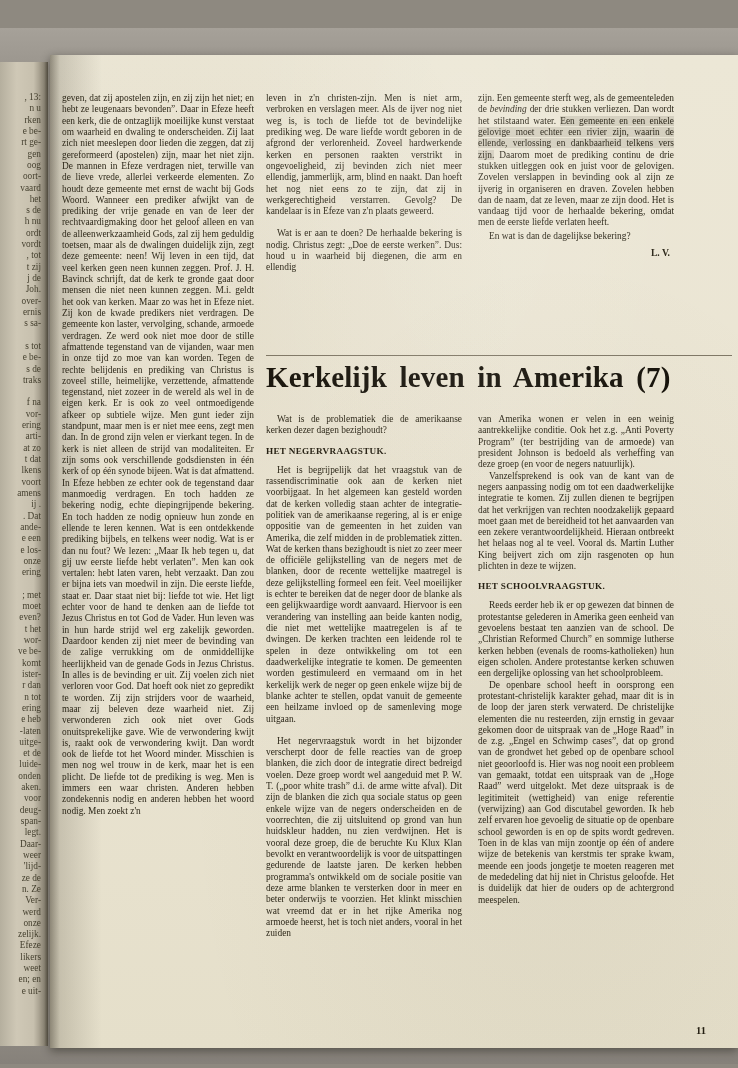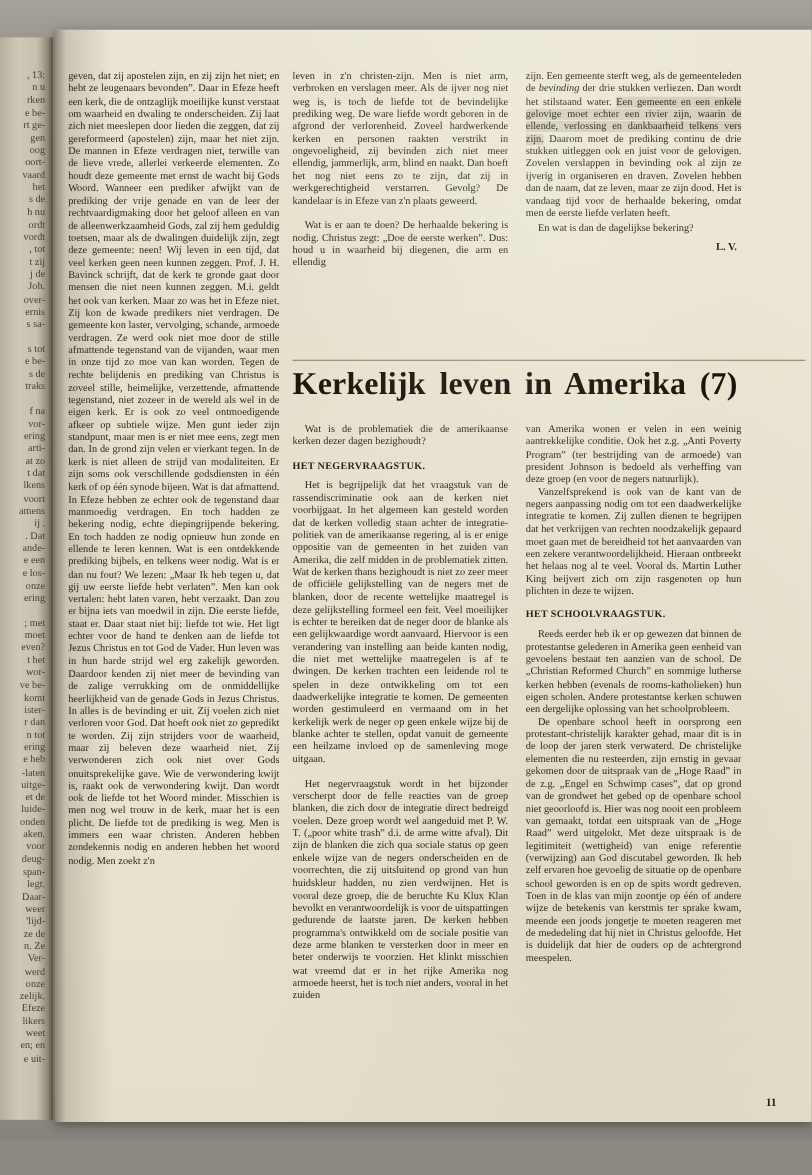--- a/index.html
+++ b/index.html
@@ -4,20 +4,21 @@
 <style>
   html,body{margin:0;padding:0;}
   body{
     width:738px;height:1068px;overflow:hidden;
     background:#8e8980;
     font-family:"Liberation Serif", serif;
   }
   .stage{
     position:relative;width:738px;height:1036px;overflow:hidden;
     background:linear-gradient(180deg,#a6a199 0%,#9a958d 4%,#918c84 96%,#86817a 100%);
+    margin-top:28px;
   }
   
   .prev-page{
     position:absolute;left:0;top:34px;bottom:18px;width:48px;
     background:linear-gradient(90deg,#b5af9e 0%,#cfc8b6 35%,#c7c0ae 70%,#8f8878 92%,#5a5447 100%);
   }
   .prev-fragments{
     position:absolute;top:30px;right:7px;left:2px;
     text-align:right;white-space:pre-line;
     font-size:9.3px;line-height:11.32px;color:#45402f;

